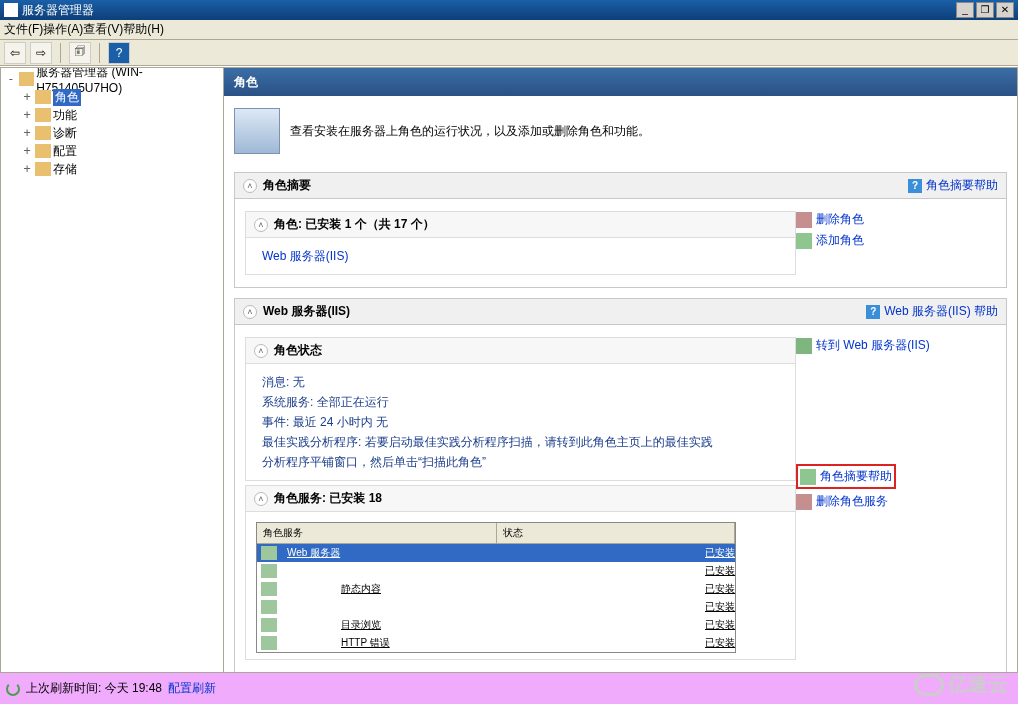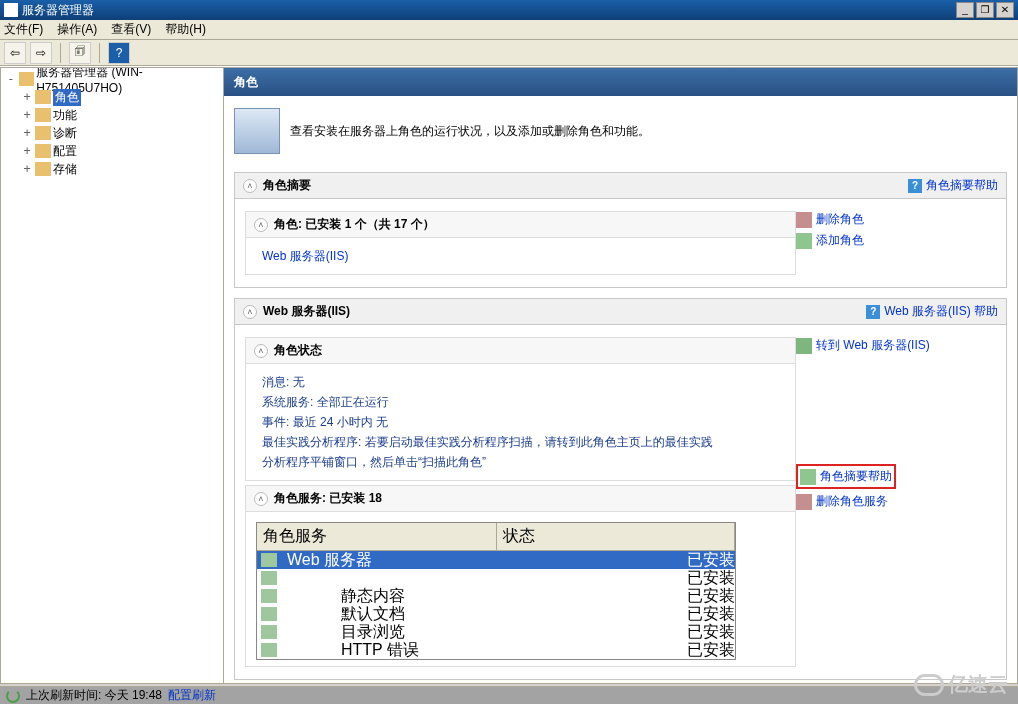--- a/index.html
+++ b/index.html
@@ -1,21 +1,21 @@
 <!DOCTYPE html>
 <html><head>
 <meta charset="utf-8">
 <style>
 * { box-sizing: border-box; margin: 0; padding: 0; font-family: "Microsoft YaHei", "SimSun", sans-serif; }
 body { width: 1018px; height: 704px; background: #d6d3ce; font-size: 12px; overflow: hidden; position: relative; }
 .titlebar { height: 20px; background: linear-gradient(#1a5fa8,#0e3f78); color: #fff; display: flex; align-items: center; padding: 0 4px; }
 .titlebar .win-icon { width: 14px; height: 14px; background: #fff; margin-right: 4px; display:inline-block; }
 .win-ctrls { margin-left: auto; display: flex; }
 .win-ctrls span { width: 18px; height: 16px; background: #d6d3ce; border: 1px solid #888; margin-left: 2px; font-size: 10px; text-align: center; line-height: 14px; color:#000; }
-.menubar { height: 20px; background: #ece9d8; border-bottom: 1px solid #aca899; display: flex; align-items: center; padding: 0 4px; gap: 14px; }
+.menubar { height: 20px; background: #ece9d8; border-bottom: 1px solid #aca899; display: flex; align-items: center; padding: 0 4px; }
 .menubar span { cursor: default; }
 .toolbar { height: 26px; background: #ece9d8; border-bottom: 1px solid #aca899; display: flex; align-items: center; padding: 0 4px; gap: 4px; }
 .tb-btn { width: 22px; height: 22px; border: 1px solid #ccc; background: #f5f3ea; display:flex; align-items:center; justify-content:center; font-size:12px; }
 .tb-sep { width: 1px; height: 20px; background: #aca899; margin: 0 4px; }
 .tb-btn.blue { color:#fff; background:#1a5fa8; }
 .main { display: flex; height: 618px; border-top:1px solid #fff; }
 .tree { width: 224px; background: #fff; border: 1px solid #aca899; overflow:auto; padding:2px 0; }
 .tree-node { display:flex; align-items:center; height:18px; padding-left:4px; gap:2px; }
 .tree-node .expander { width:12px; text-align:center; color:#666; font-family:monospace; }
 .tree-node .ticon { width:16px; height:14px; background:#e8c070; display:inline-block; }
@@ -37,33 +37,33 @@
 .sub-section { border:1px solid #ddd; margin:4px 0; }
 .sub-section-hdr { background:#f7f7f7; border-bottom:1px solid #ddd; padding:4px 8px; display:flex; align-items:center; }
 .sub-section-hdr .collapser { width:14px; height:14px; border:1px solid #bbb; border-radius:8px; margin-right:6px; font-size:9px; line-height:12px; text-align:center; color:#666; background:#fff; }
 .sub-body { padding:8px 16px; color:#1a3d8a; font-size:12px; line-height:20px; }
 .link-blue { color:#0033cc; }
 .action-link { color:#0033cc; display:flex; align-items:center; gap:4px; margin:4px 0; }
 .action-icon { width:16px; height:16px; background:#8fc68f; }
 .action-icon.del { background:#c68f8f; }
 .action-icon.go { background:#7fb57f; }
 .hl-red { border:2px solid #d22; padding:2px; }
-.svc-table { border:1px solid #888; margin-top:4px; font-size:16px; width: 480px; }
+.svc-table { border:1px solid #888; margin-top:4px; font-size:10px; width: 480px; }
 .svc-table .thdr { display:flex; background:#ece9d8; border-bottom:1px solid #aca899; }
 .svc-table .thdr span { padding:3px 6px; border-right:1px solid #aca899; }
 .svc-table .thdr span:first-child { width:240px; }
 .svc-table .thdr span:last-child { flex:1; }
-.svc-row { display:flex; height:18px; align-items:center; }
+.svc-row { display:flex; height:18px; align-items:center;text-decoration:underline; }
 .svc-row.sel { background:#316ac5; color:#fff; }
 .svc-row .ricon { width:16px; height:14px; margin:0 4px; background:#9ec79e; }
 .svc-row .rname { width:216px; padding-left:6px; }
 .svc-row .rstate { flex:1;text-align:right; }
 .svc-row.ind1 .rname { padding-left:32px; }
 .svc-row.ind2 .rname { padding-left:60px; }
-.statusbar { position:absolute; bottom:0; left:0; right:0; height:18px; background:#a3a3a3; border-top:1px solid #aca899; display:flex; align-items:center; padding:0 6px; gap:6px; }
+.statusbar { position:absolute; bottom:0; left:0; right:0; height:32px; background:#f0abfc; border-top:1px solid #aca899; display:flex; align-items:center; padding:0 6px; gap:6px; }
 .refresh-icon { width:14px; height:14px; border:2px solid #4a9f4a; border-radius:8px; border-top-color:transparent; }
 .watermark { position:absolute; right:10px; bottom:6px; color:#ccc; font-size:20px; font-weight:bold; pointer-events:none; display:flex; align-items:center; gap:4px; }
 .wm-icon { width:30px; height:22px; border:3px solid #ccc; border-radius:12px; }
 </style>
 </head>
 <body>
 
 <div class="titlebar">
   <span class="win-icon"></span>
   <span>服务器管理器</span>
@@ -212,21 +212,20 @@
                       <span class="ricon"></span>
                       <span class="rstate">已安装</span>
                     </div>
                     <div class="svc-row ind2">
                       <span class="ricon"></span>
                       <span class="rname">静态内容</span>
                       <span class="rstate">已安装</span>
                     </div>
                     <div class="svc-row ind2">
                       <span class="ricon"></span>
-                      <span class="rname">默认文档</span>
                       <span class="rstate">已安装</span>
                     </div>
                     <div class="svc-row ind2">
                       <span class="ricon"></span>
                       <span class="rname">目录浏览</span>
                       <span class="rstate">已安装</span>
                     </div>
                     <div class="svc-row ind2">
                       <span class="ricon"></span>
                       <span class="rname">HTTP 错误</span>

